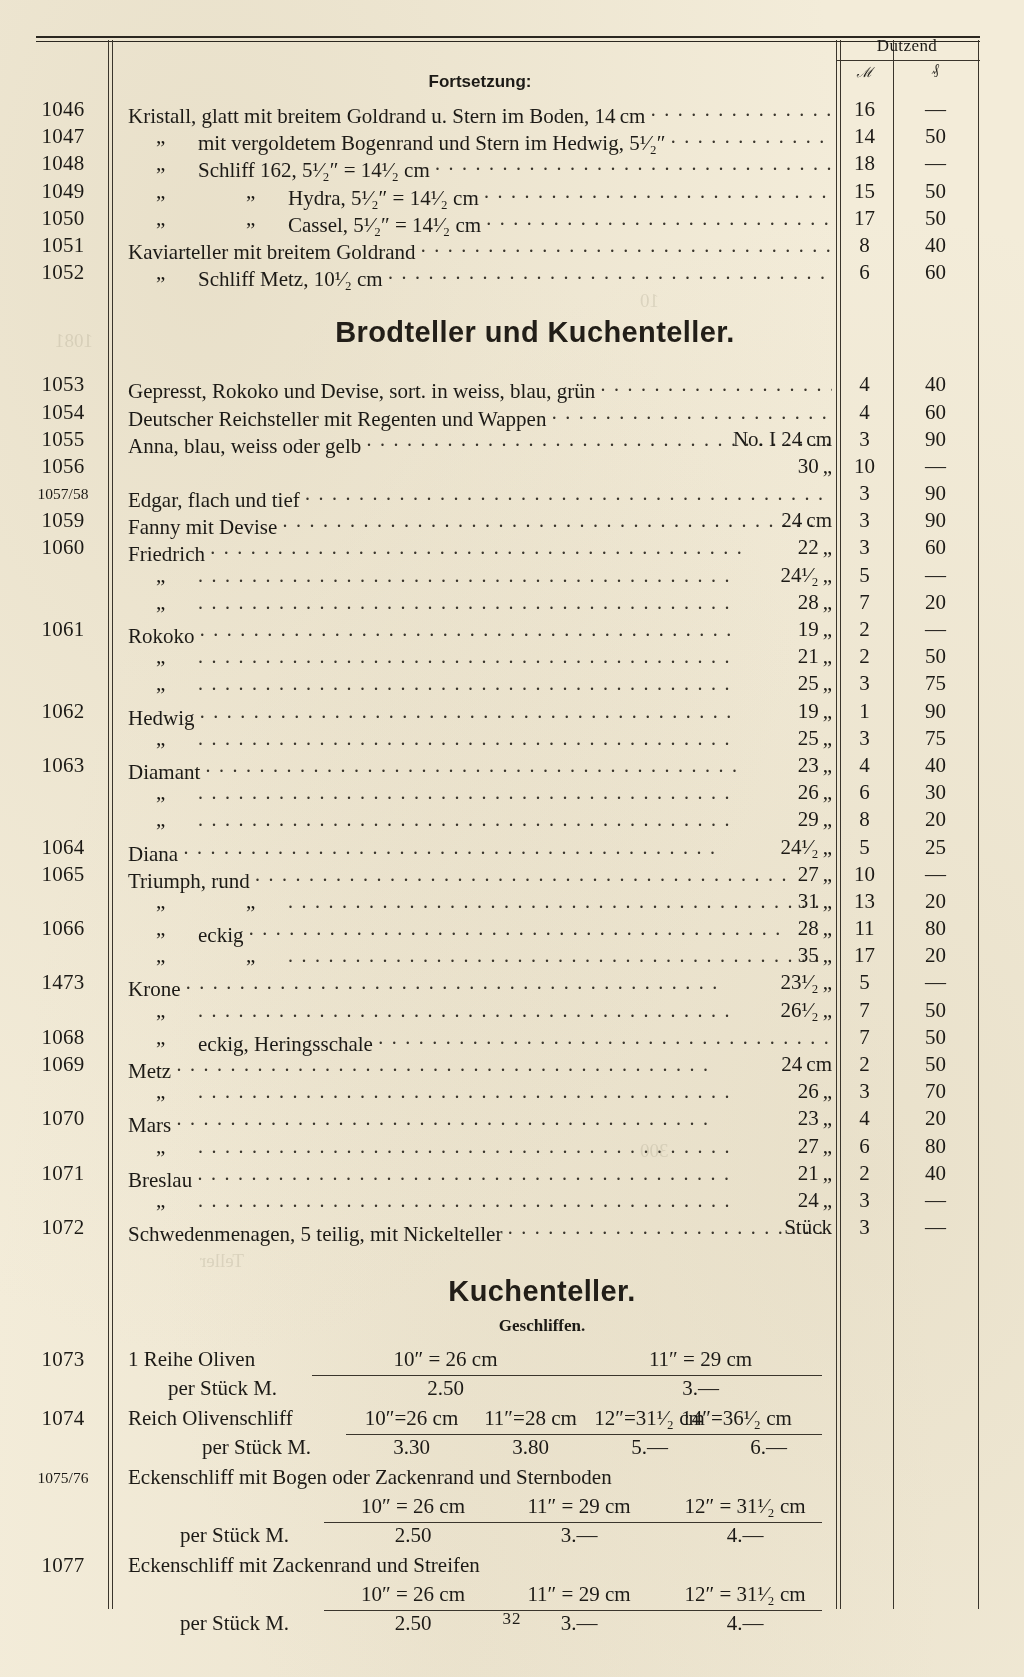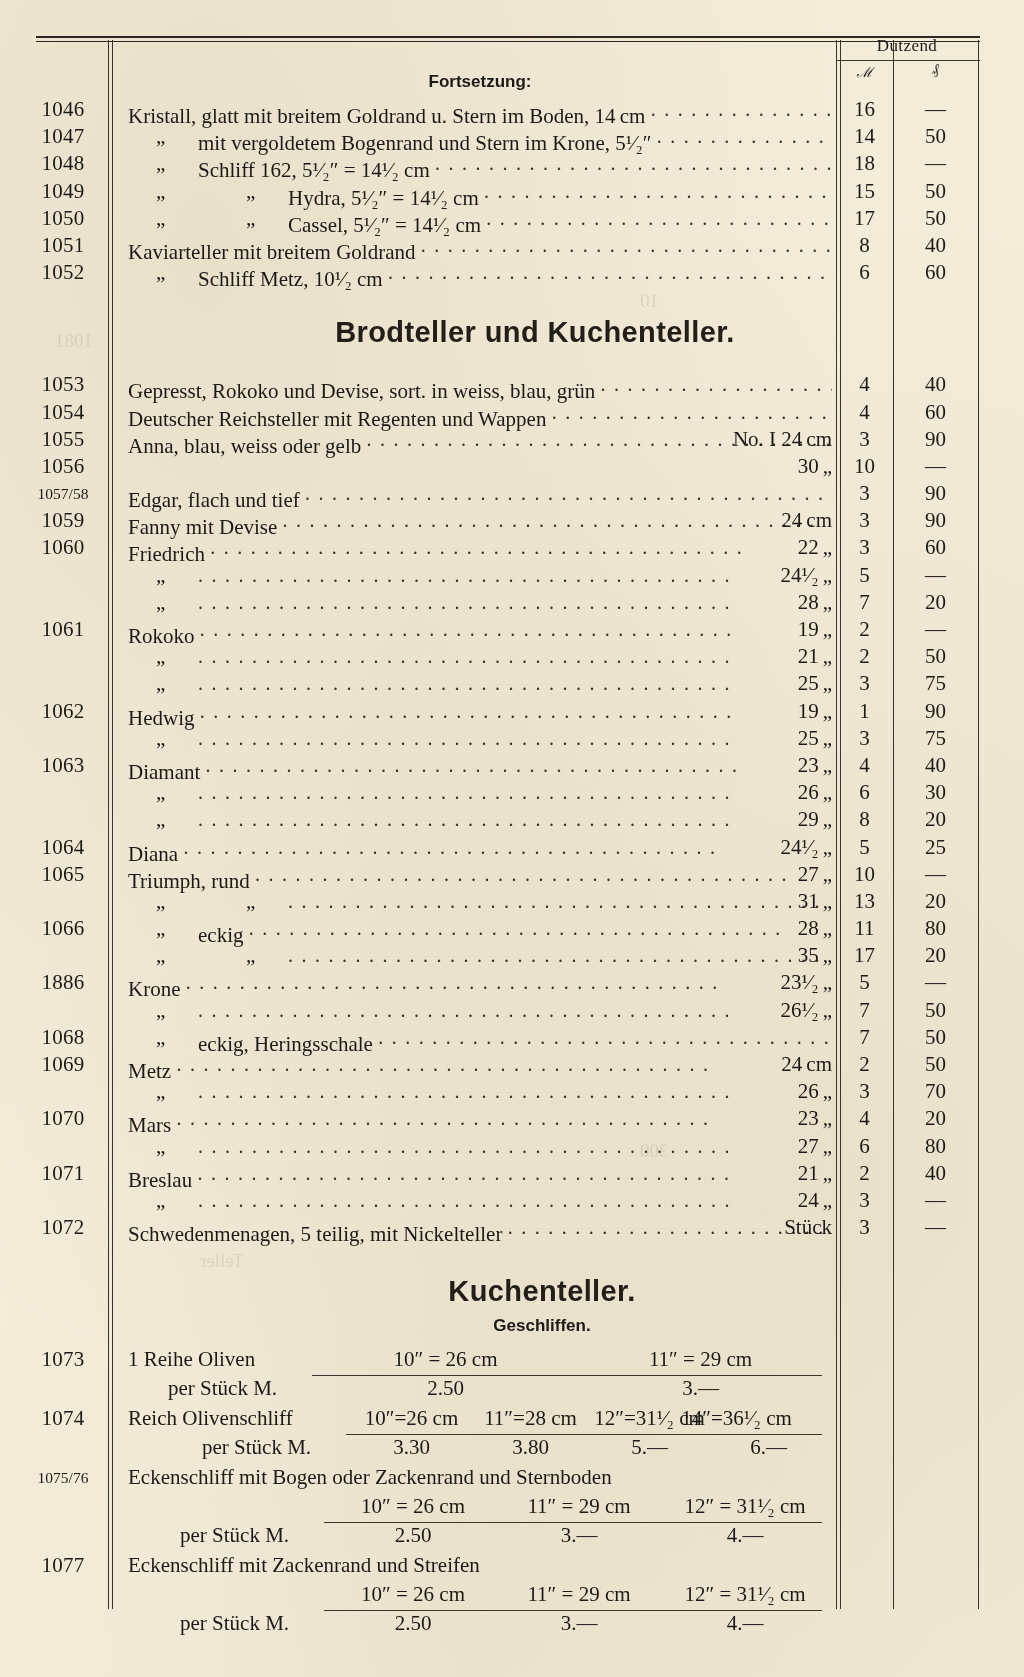--- a/index.html
+++ b/index.html
@@ -286,21 +286,21 @@
     <div id="rows-host">
         <div class="row">
           <div class="artno">1046</div>
           <div class="desc"><span class="lead" style="margin-left:0px">Kristall, glatt mit breitem Goldrand u. Stern im Boden, 14 cm</span> <span class="dots">........................................</span></div>
           <div class="size"></div>
           <div class="mk">16</div>
           <div class="pf">—</div>
         </div>
         <div class="row">
           <div class="artno">1047</div>
-          <div class="desc"><span class="ditto" style="left:28px">„</span><span class="lead" style="margin-left:70px">mit vergoldetem Bogenrand und Stern im Krone, 5¹⁄₂″</span> <span class="dots">........................................</span></div>
+          <div class="desc"><span class="ditto" style="left:28px">„</span><span class="lead" style="margin-left:70px">mit vergoldetem Bogenrand und Stern im Hedwig, 5¹⁄₂″</span> <span class="dots">........................................</span></div>
           <div class="size"></div>
           <div class="mk">14</div>
           <div class="pf">50</div>
         </div>
         <div class="row">
           <div class="artno">1048</div>
           <div class="desc"><span class="ditto" style="left:28px">„</span><span class="lead" style="margin-left:70px">Schliff 162, 5¹⁄₂″ = 14¹⁄₂ cm</span> <span class="dots">........................................</span></div>
           <div class="size"></div>
           <div class="mk">18</div>
           <div class="pf">—</div>
@@ -483,21 +483,21 @@
           <div class="pf">80</div>
         </div>
         <div class="row">
           <div class="artno"></div>
           <div class="desc"><span class="ditto" style="left:28px">„</span><span class="ditto" style="left:118px">„</span><span class="lead" style="margin-left:160px"></span> <span class="dots">........................................</span></div>
           <div class="size">35<span class="unit">„</span></div>
           <div class="mk">17</div>
           <div class="pf">20</div>
         </div>
         <div class="row">
-          <div class="artno">1886</div>
+          <div class="artno">1473</div>
           <div class="desc"><span class="lead" style="margin-left:0px">Krone</span> <span class="dots">........................................</span></div>
           <div class="size">23¹⁄₂<span class="unit">„</span></div>
           <div class="mk">5</div>
           <div class="pf">—</div>
         </div>
         <div class="row">
           <div class="artno"></div>
           <div class="desc"><span class="ditto" style="left:28px">„</span><span class="lead" style="margin-left:70px"></span> <span class="dots">........................................</span></div>
           <div class="size">26¹⁄₂<span class="unit">„</span></div>
           <div class="mk">7</div>
@@ -554,21 +554,21 @@
         </div>
         <div class="row">
           <div class="artno">1072</div>
           <div class="desc"><span class="lead" style="margin-left:0px">Schwedenmenagen, 5 teilig, mit Nickelteller</span> <span class="dots">........................................</span></div>
           <div class="size">Stück</div>
           <div class="mk">3</div>
           <div class="pf">—</div>
         </div>
         <div style="height: 34px;"></div>
         <div class="sec-head" id="head-kuchenteller">Kuchenteller.</div>
-        <div class="sub-head" style="margin-top: 8px;">Geschliffen.</div>
+        <div class="sub-head" style="margin-top: 8px; font-family: Liberation Serif, serif;">Geschliffen.</div>
         <div style="height: 10px;"></div>
         <div class="gblock">
           <div class="gline" style="height: 29px;">
             <div class="artno" style="top: 0px;">1073</div>
             <div class="gtitle">1 Reihe Oliven</div>
             <div class="gcell" style="left: 318px; width: 255px;">10″ = 26 cm</div>
             <div class="gcell" style="left: 573px; width: 255px;">11″ = 29 cm</div>
           </div>
           <div class="gline" style="height: 0px; position: relative;">
             <div style="position: absolute; left: 312px; width: 510px; border-top: 1.2px solid rgb(58, 53, 44);"></div>
@@ -635,13 +635,14 @@
           <div class="gline" style="height: 30px;">
             <div class="glabel" style="left: 180px;">per Stück M.</div>
             <div class="gcell" style="left: 330px; width: 166px;">2.50</div>
             <div class="gcell" style="left: 496px; width: 166px;">3.—</div>
             <div class="gcell" style="left: 662px; width: 166px;">4.—</div>
           </div>
         </div>
       </div>
   </div>
 
+  <div id="page-number">32</div>
 </div>
 
 </body></html>

